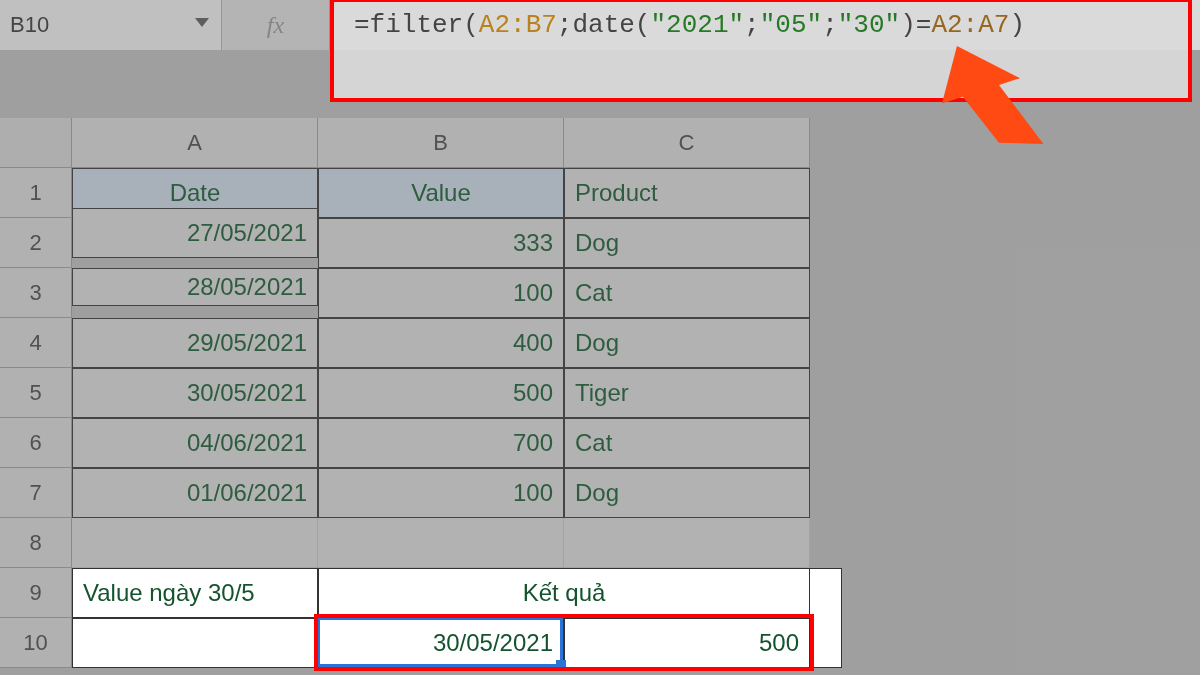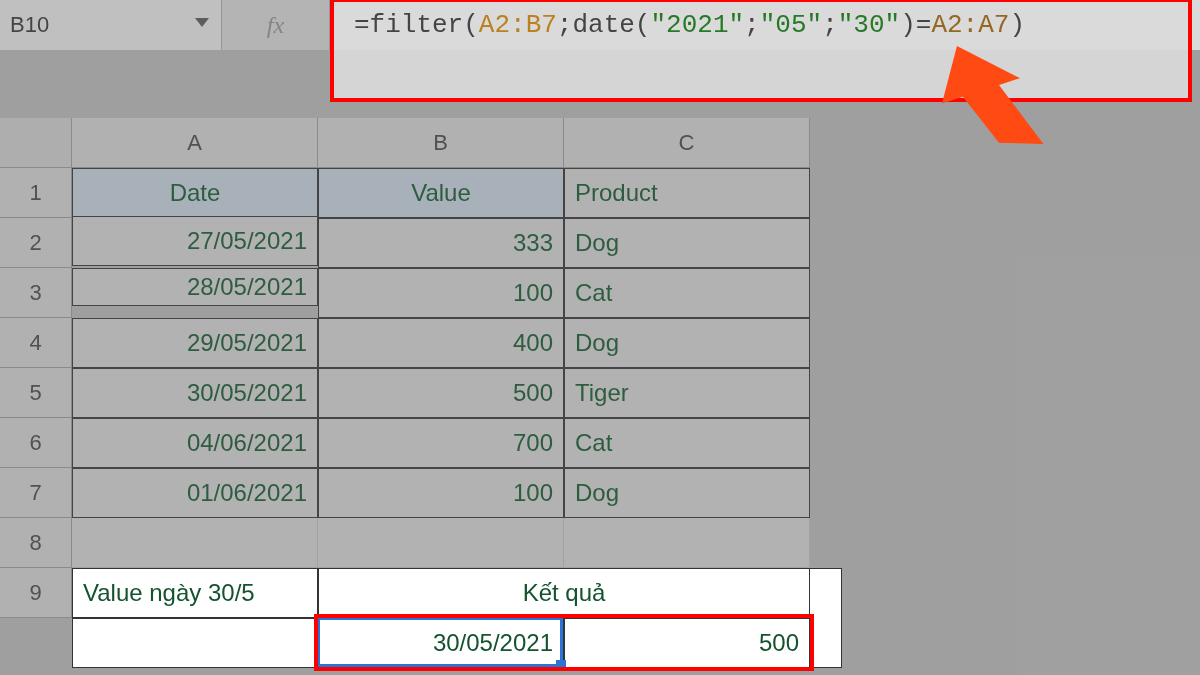--- a/index.html
+++ b/index.html
@@ -239,29 +239,30 @@
   <div class="row-headers">
     <div class="row-header">1</div>
     <div class="row-header">2</div>
     <div class="row-header">3</div>
     <div class="row-header">4</div>
     <div class="row-header">5</div>
     <div class="row-header">6</div>
     <div class="row-header">7</div>
     <div class="row-header">8</div>
     <div class="row-header">9</div>
+    <div class="row-header">10</div>
   </div>
 
   <div class="cells">
 
     <div class="cell border center header-sel" style="top:0;left:0;width:246px;height:50px">Date</div>
     <div class="cell border center header-sel" style="top:0;left:246px;width:246px;height:50px">Value</div>
     <div class="cell border left" style="top:0;left:492px;width:246px;height:50px">Product</div>
 
-    <div class="cell border right" style="top:48px;left:0;width:246px;height:50px">27/05/2021</div>
+    <div class="cell border right" style="top:40px;left:0;width:246px;height:50px">27/05/2021</div>
     <div class="cell border right" style="top:50px;left:246px;width:246px;height:50px">333</div>
     <div class="cell border left" style="top:50px;left:492px;width:246px;height:50px">Dog</div>
 
     <div class="cell border right" style="top:100px;left:0;width:246px;height:38px">28/05/2021</div>
     <div class="cell border right" style="top:100px;left:246px;width:246px;height:50px">100</div>
     <div class="cell border left" style="top:100px;left:492px;width:246px;height:50px">Cat</div>
 
     <div class="cell border right" style="top:150px;left:0;width:246px;height:50px">29/05/2021</div>
     <div class="cell border right" style="top:150px;left:246px;width:246px;height:50px">400</div>
     <div class="cell border left" style="top:150px;left:492px;width:246px;height:50px">Dog</div>

